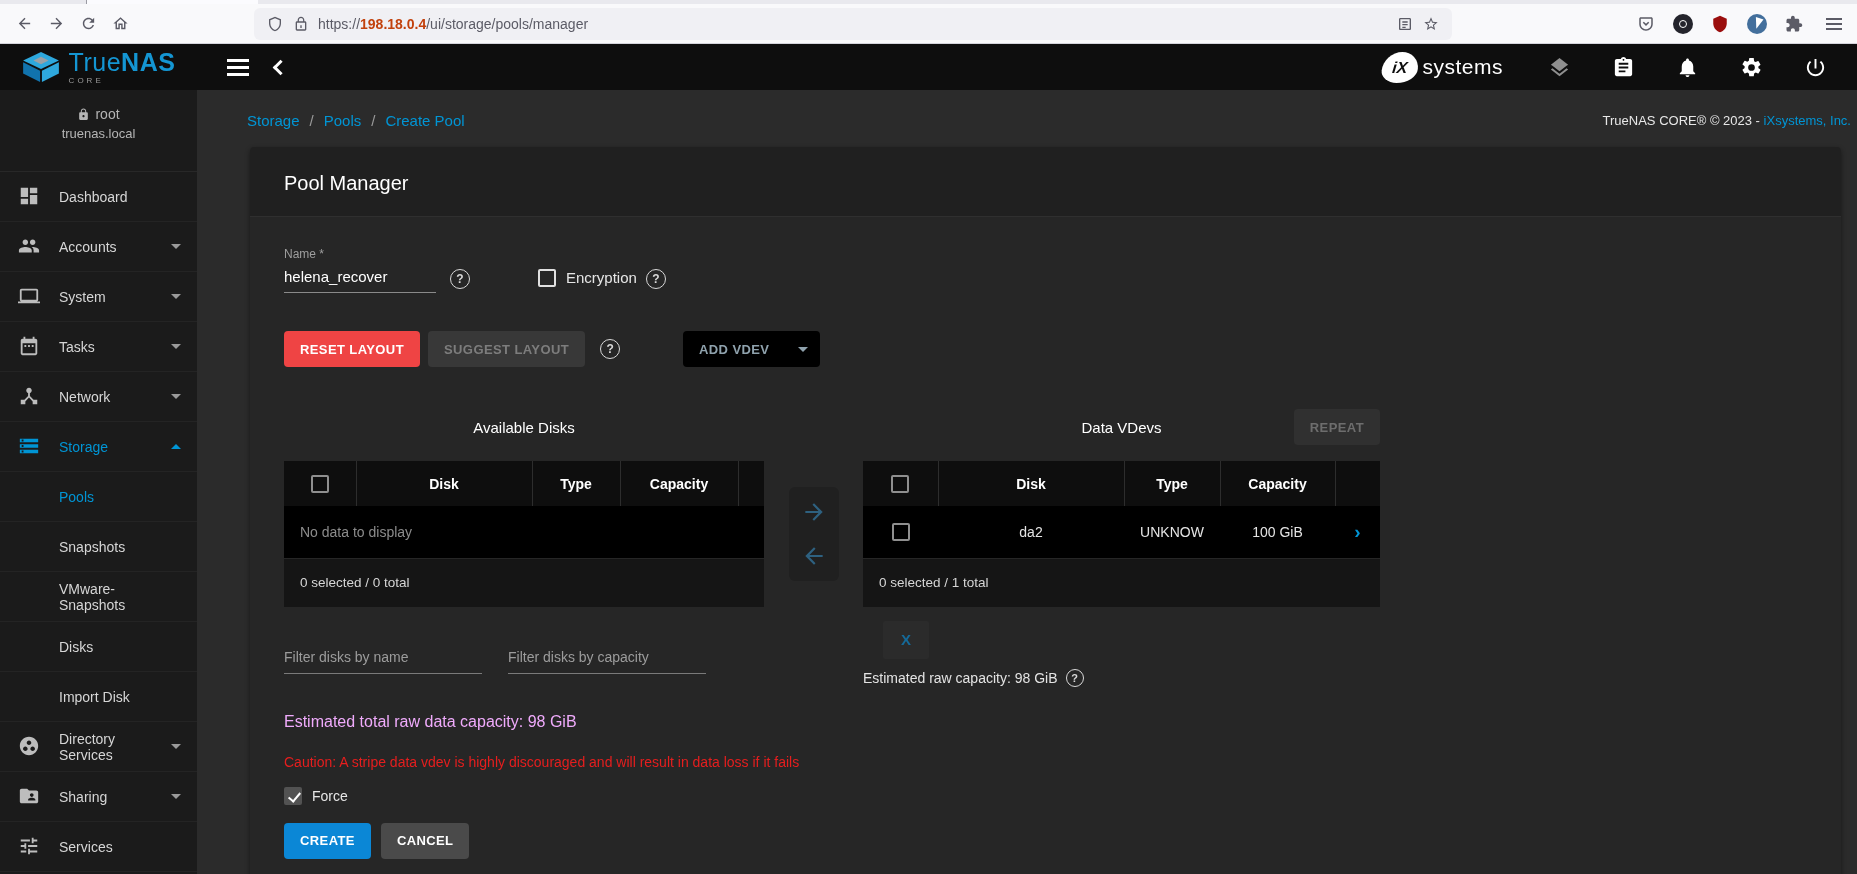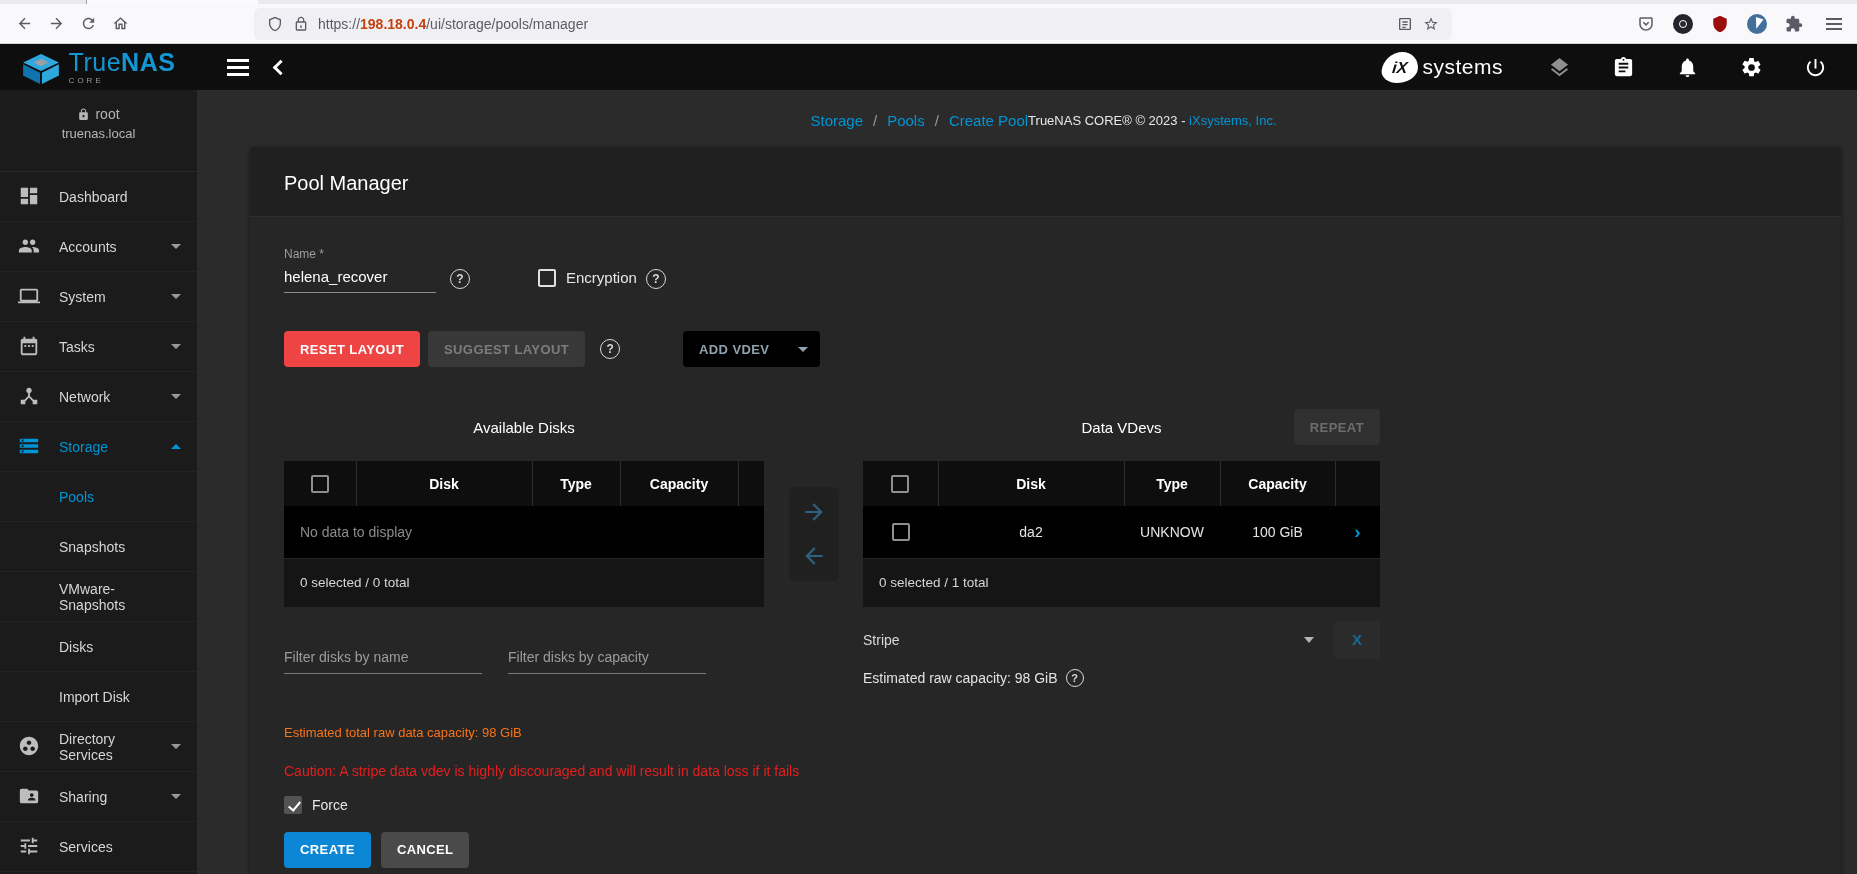--- a/index.html
+++ b/index.html
@@ -27,21 +27,21 @@
   .ext-dark::after { content:""; position:absolute; inset:6px; border:1.5px solid #fff; border-radius:50%; }
   .ext-ublock { color:#9b0e0e; }
   .ext-blue { background:#436f9c; position:relative; }
   .ext-blue::after { content:""; position:absolute; left:7px; top:4px; width:0; height:0;
       border-left:4px solid transparent; border-right:4px solid transparent; border-top:11px solid #fff; transform:rotate(18deg); }
   .hamburger-ff { display:flex; flex-direction:column; gap:3px; }
   .hamburger-ff i { display:block; width:16px; height:2px; background:#5b5b66; }
 
   
   .app-header { height:46px; background:#0e0e0e; display:flex; align-items:center; }
-  .brand-wrap { width:197px; display:flex; align-items:flex-end; justify-content:center; gap:9px; flex:0 0 auto; }
+  .brand-wrap { width:197px; display:flex; align-items:center; justify-content:center; gap:9px; flex:0 0 auto; }
   .brand-text { line-height:1; }
   .brand-line { font-size:25px; letter-spacing:.5px; color:#1496d3; }
   .brand-line .b1 { font-weight:300; }
   .brand-line .b2 { font-weight:700; }
   .brand-edition { font-size:8px; letter-spacing:3px; color:#9a9a9a; margin-top:2px; }
   .menu-btn { margin-left:30px; display:flex; flex-direction:column; gap:4px; cursor:pointer; }
   .menu-btn i { width:22px; height:3px; background:#fff; display:block; }
   .back-chev { margin-left:26px; width:11px; height:11px; border-left:3px solid #fff; border-bottom:3px solid #fff; transform:rotate(45deg); }
   .header-right { margin-left:auto; display:flex; align-items:center; gap:24px; padding-right:22px; }
   .ix-logo { display:flex; align-items:center; margin-right:12px; }
@@ -62,21 +62,21 @@
   .side-item { height:50px; display:flex; align-items:center; padding:0 16px 0 18px; border-bottom:1px solid #242424; cursor:pointer; }
   .side-item .s-icon { width:24px; height:24px; color:#bdbdbd; flex:0 0 auto; }
   .side-item .s-icon svg { width:22px; height:22px; fill:currentColor; }
   .side-item .s-label { margin-left:17px; font-size:14px; color:#d6d6d6; }
   .side-item.active .s-label, .side-item.active .s-icon { color:#0095d5; }
   .side-sub { padding-left:59px; }
   .tri-down { margin-left:auto; width:0; height:0; border-left:5px solid transparent; border-right:5px solid transparent; border-top:5px solid #9a9a9a; }
   .tri-up { margin-left:auto; width:0; height:0; border-left:5px solid transparent; border-right:5px solid transparent; border-bottom:5px solid #0095d5; }
 
   .main { flex:1; background:#2b2b2b; overflow:hidden; }
-  .topline { display:flex; align-items:center; justify-content:center; padding:22px 6px 0 39px; }
+  .topline { display:flex; align-items:center; justify-content:space-between; padding:22px 6px 0 50px; }
   .breadcrumb { font-size:15px; }
   .breadcrumb a { color:#0095d5; text-decoration:none; }
   .breadcrumb .sep { color:#9a9a9a; margin:0 10px; }
   .copyright { font-size:13px; color:#e8e8e8; }
   .copyright a { color:#0095d5; text-decoration:none; }
 
   
   .card { margin:18px 16px 0 53px; width:1591px; border-radius:4px; box-shadow:0 2px 5px rgba(0,0,0,.45); }
   .card-title { background:#202020; border-radius:4px 4px 0 0; padding:25px 34px 21px; font-size:20px; font-weight:500; color:#fff; border-bottom:1px solid #2f2f2f; }
   .card-body { background:#262626; border-radius:0 0 4px 4px; padding:30px 34px 12px; }
@@ -129,21 +129,21 @@
   .filter-input::placeholder { color:#9c9c9c; opacity:1; }
 
   .stripe-row { display:flex; align-items:center; margin-top:14px; }
   .stripe-select { flex:1; display:flex; align-items:center; cursor:pointer; }
   .stripe-select .sel-text { font-size:14px; color:#d9d9d9; }
   .stripe-select .sel-caret { margin-left:auto; width:0; height:0; border-left:5px solid transparent; border-right:5px solid transparent; border-top:6px solid #b5b5b5; }
   .x-btn { margin-left:20px; width:46px; height:38px; background:#2b2b2b; border-radius:2px; display:flex; align-items:center; justify-content:center; color:#156a99; font-size:15px; font-weight:700; cursor:pointer; }
   .rawcap-line { margin-top:10px; display:flex; align-items:center; gap:8px; font-size:14px; color:#e3e3e3; }
   .rawcap-line .help-circle { width:18px; height:18px; font-size:11px; }
 
-  .total-line { margin-top:38px; font-size:13px; color:#f97316; }
+  .total-line { margin-top:26px; font-size:16px; color:#f0abfc; }
   .caution-line { margin-top:23px; font-size:14px; color:#e61e1e; }
   .force-row { margin-top:17px; display:flex; align-items:center; gap:10px; }
   .force-label { font-size:14px; color:#e6e6e6; }
   .final-btns { margin-top:18px; display:flex; gap:10px; padding-bottom:14px; }
   .btn-create { background:#0b87d6; color:#fff; }
   .btn-cancel { background:#4a4a4a; color:#fff; }
 </style>
 </head>
 <body>
 
@@ -489,24 +489,20 @@
                     </td>
                 <td>da2</td>
                 <td>UNKNOW</td>
                 <td>100 GiB</td>
                 <td><span class="row-chev">›</span></td>
               </tr>
             </tbody>
               </table>
             <div class="tfooter">0 selected / 1 total</div>
             <div class="stripe-row">
-              <div class="stripe-select">
-                <span class="sel-text">Stripe</span>
-                <span class="sel-caret"></span>
-              </div>
               <div class="x-btn">X</div>
             </div>
             <div class="rawcap-line">
               <span>Estimated raw capacity: 98 GiB</span>
               <span class="help-circle">?</span>
             </div>
           </div>
         </div>
 
         <div class="total-line">Estimated total raw data capacity: 98 GiB</div>

